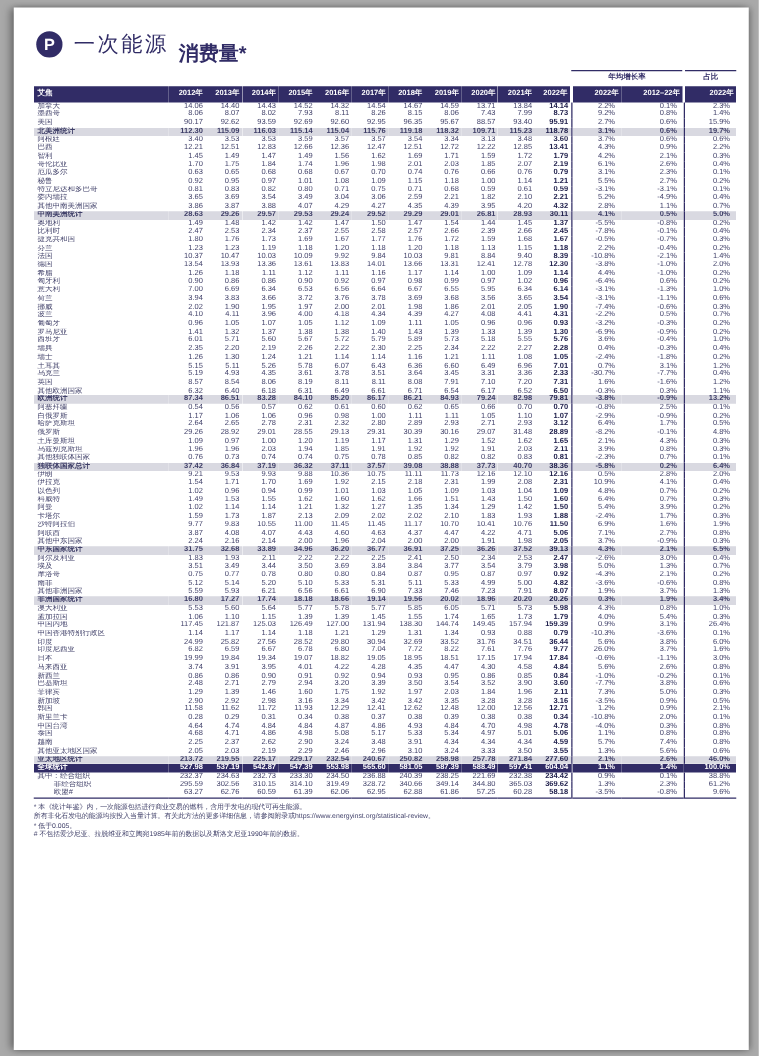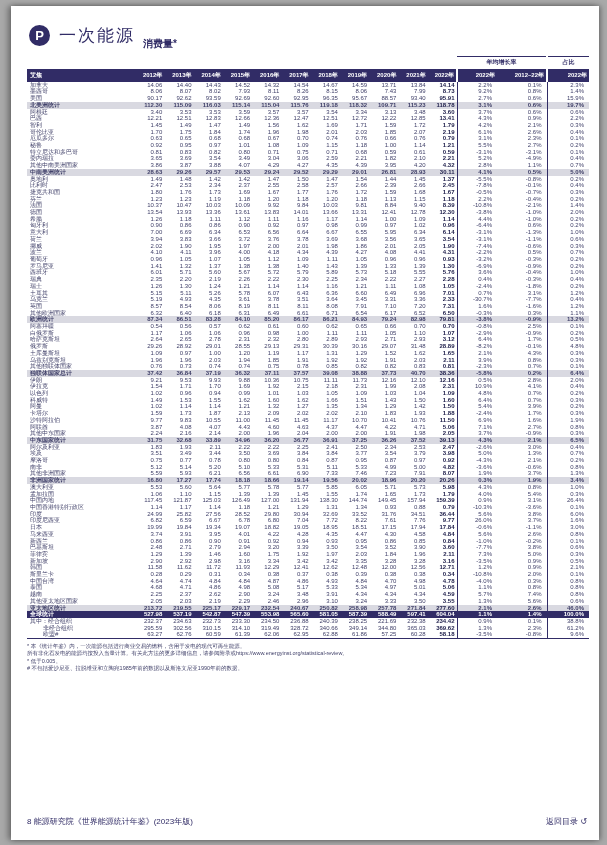--- a/index.html
+++ b/index.html
@@ -6,21 +6,21 @@
   html,body{margin:0;padding:0;}
   body{width:607px;height:845px;position:relative;background:#a9a9a9;overflow:hidden;
        font-family:"Liberation Sans","DejaVu Sans",sans-serif;}
   .page{position:absolute;left:11px;top:6px;right:8px;bottom:5px;background:#fff;
         box-shadow:-3px 0 6px rgba(0,0,0,.35),2px 0 5px rgba(0,0,0,.3);
         padding:10px 10px 0 16px;box-sizing:border-box;}
   .hdr{display:flex;align-items:center;height:30px;margin:4px 0 6px 2px;}
   .logo{width:21px;height:21px;border-radius:50%;background:var(--navy);color:#fff;
         font-weight:bold;font-size:13px;display:flex;align-items:center;justify-content:center;flex:0 0 21px;}
   .title{font-size:17px;color:var(--navy);font-weight:normal;letter-spacing:2px;margin-left:9px;}
-  .sub{font-size:10px;color:var(--navy);font-weight:bold;margin-left:8px;margin-top:17px;}
+  .sub{font-size:16px;color:var(--navy);font-weight:bold;margin-left:8px;margin-top:17px;}
   table{width:100%;border-collapse:collapse;table-layout:fixed;border-bottom:1.5px solid var(--navy);}
   col.c-name{width:108px;} col.c-g1{width:40px;} col.c-g2{width:50px;} col.c-sh{width:42px;}
   td{font-size:6px;line-height:6.7px;color:var(--txt);text-align:right;padding:0 2px 0 0;
      white-space:nowrap;overflow:hidden;}
   .grp-row td{background:#fff;border:none;}
   td.grp{border-top:1px solid var(--navy);color:var(--navy);font-size:6px;font-weight:bold;
          text-align:center;padding:2px 0 3px;}
   tr.head td{background:var(--navy);color:#fff;font-weight:bold;padding:3px 2px 3px 0;line-height:7px;}
   tr.head td.name{text-align:left;padding-left:3px;}
   td.name{text-align:left;padding-left:3px;}
@@ -1496,17 +1496,13 @@
       </tbody>
   </table>
 
   <div class="foot-notes" id="footnotes">
       <div>* 本《统计年鉴》内，一次能源包括进行商业交易的燃料，含用于发电的现代可再生能源。</div>
       <div>所有非化石发电的能源均按投入当量计算。有关此方法的更多详细信息，请参阅附录或https://www.energyinst.org/statistical-review。</div>
       <div>* 低于0.005。</div>
       <div># 不包括爱沙尼亚、拉脱维亚和立陶宛1985年前的数据以及斯洛文尼亚1990年前的数据。</div>
     </div>
 
-  <div class="pagefoot">
-    <span>8  能源研究院《世界能源统计年鉴》(2023年版)</span>
-    <a>返回目录 ↺</a>
-  </div>
 </div>
 
 </body></html>

